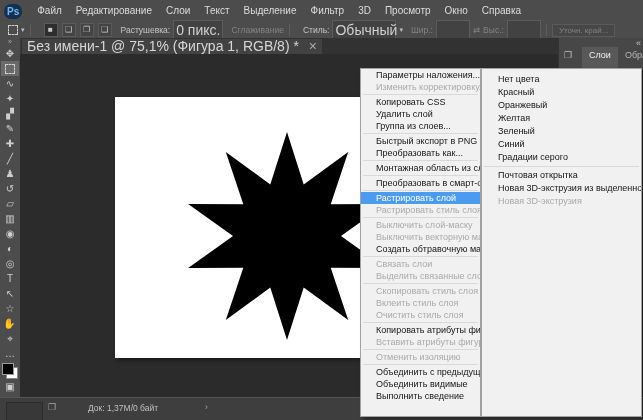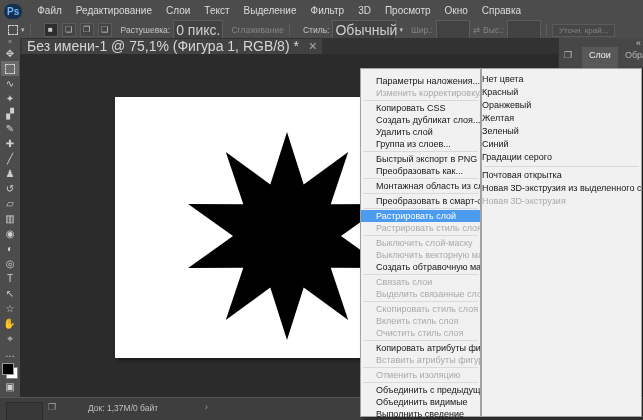--- a/index.html
+++ b/index.html
@@ -60,30 +60,30 @@
   .statusbar{position:absolute;left:0;top:397px;width:643px;height:23px;background:#3e3e3e;
              border-top:1px solid #555;color:#c0c0c0;font-size:8.5px;}
   .st-zoom{position:absolute;left:6px;top:4px;background:#383838;border:1px solid #2c2c2c;
            padding:16px 3px;line-height:11px;}
   .st-ic{position:absolute;left:48px;top:4px;font-size:9px;color:#a8a8a8;}
   .st-doc{position:absolute;left:88px;top:5px;}
   .st-ch{position:absolute;left:205px;top:4px;color:#a8a8a8;}
   
   .cm{position:absolute;left:360px;top:68px;width:121px;height:349px;background:#f1f1f1;
       border:1px solid #a3a3a3;box-sizing:border-box;box-shadow:3px 3px 4px rgba(0,0,0,0.4);
-      padding-top:6px;z-index:20;font-size:9px;color:#151515;}
+      padding-top:0;z-index:20;font-size:9px;color:#151515;}
   .cm-i{height:12px;line-height:12px;padding:0 4px 0 15px;white-space:nowrap;overflow:hidden;cursor:default;}
   .cm-i.dis{color:#a9a9a9;}
   .cm-i.hl{background:#4b9bf0;color:#ffffff;}
   .cm-s{height:1px;background:#d9d9d9;margin:1px 2px;}
   
   .sm{position:absolute;left:481px;top:68px;width:161px;height:349px;background:#f1f1f1;
       border:1px solid #a3a3a3;box-sizing:border-box;box-shadow:3px 3px 4px rgba(0,0,0,0.4);
       padding-top:4px;z-index:21;font-size:9px;color:#151515;}
-  .sm-i{height:13px;line-height:13px;padding:0 4px 0 0;white-space:nowrap;overflow:hidden;cursor:default;}
+  .sm-i{height:13px;line-height:13px;padding:0 4px 0 16px;white-space:nowrap;overflow:hidden;cursor:default;}
   .sm-i.dis{color:#a9a9a9;}
   .sm-s{height:1px;background:#d9d9d9;margin:2px 2px;}
 </style>
 </head>
 <body>
 
 <div id="scr">
 
   <div class="menubar">
     <span class="pslogo">Ps</span>
@@ -193,21 +193,20 @@
     <span class="st-ic">❐</span>
     <span class="st-doc">Док: 1,37М/0 байт</span>
     <span class="st-ch">›</span>
   </div>
 
   <div class="cm">
     <div class="cm-i">Параметры наложения...</div>
     <div class="cm-i dis">Изменить корректировку...</div>
     <div class="cm-s"></div>
     <div class="cm-i">Копировать CSS</div>
-    <div class="cm-i">Создать дубликат слоя...</div>
     <div class="cm-i">Удалить слой</div>
     <div class="cm-i">Группа из слоев...</div>
     <div class="cm-s"></div>
     <div class="cm-i">Быстрый экспорт в PNG</div>
     <div class="cm-i">Преобразовать как...</div>
     <div class="cm-s"></div>
     <div class="cm-i">Монтажная область из слоев...</div>
     <div class="cm-s"></div>
     <div class="cm-i">Преобразовать в смарт-объект</div>
     <div class="cm-s"></div>

